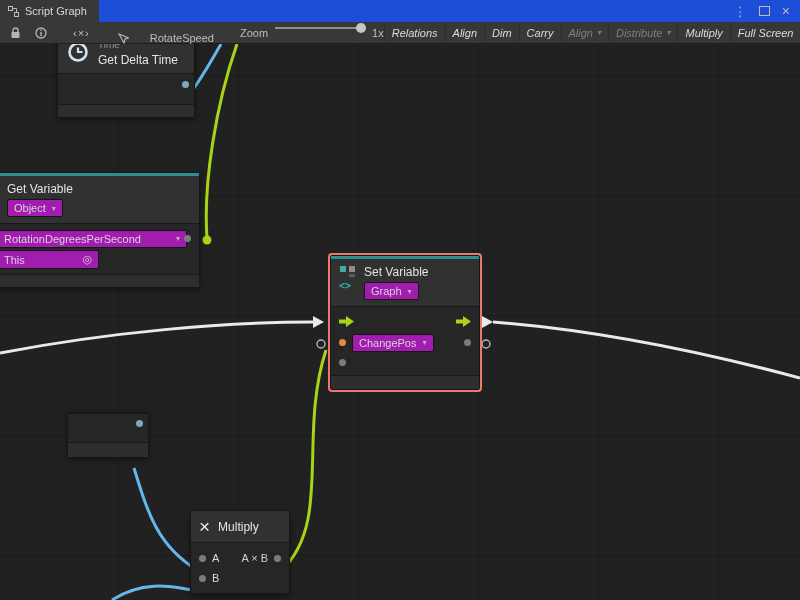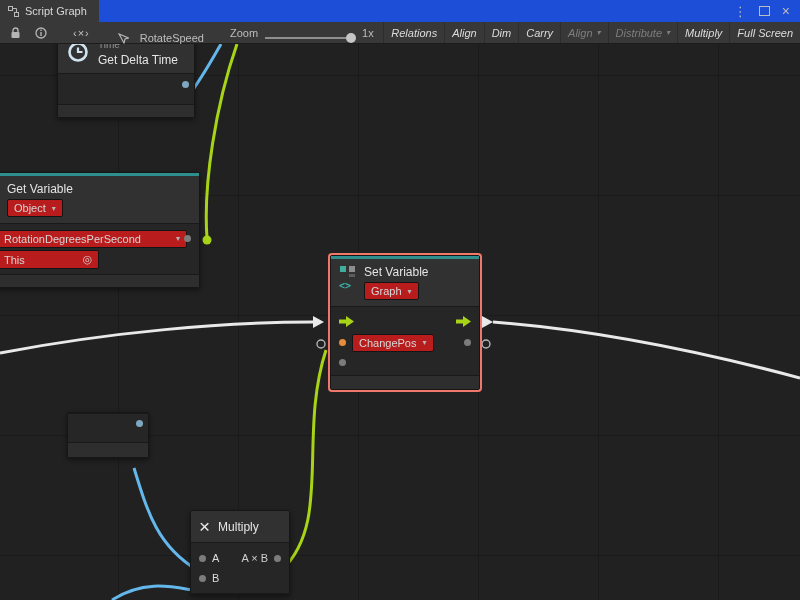--- a/index.html
+++ b/index.html
@@ -10,22 +10,22 @@
   .tab{background:#383838;display:flex;align-items:center;gap:6px;padding:0 12px 0 8px;font-size:11px;color:#d8d8d8;}
   .tabbar-right{margin-left:auto;display:flex;align-items:center;gap:12px;padding-right:10px;color:#bdbdbd;}
   .kebab{font-size:13px;line-height:1;cursor:default;}
   .maxbox{width:9px;height:8px;border:1px solid #bdbdbd;display:inline-block;}
   .closex{font-size:14px;line-height:1;}
 
   
   .toolbar{height:21px;background:#383838;border-bottom:1px solid #1c1c1c;display:flex;align-items:center;font-size:11px;color:#c8c8c8;}
   .tb-ico{display:flex;align-items:center;margin-left:10px;}
   .code-ic{margin-left:26px;color:#c2c2c2;font-size:11px;letter-spacing:1px;}
-  .graph-ref{display:flex;align-items:flex-end;gap:11px;margin-left:28px;color:#bdbdbd;margin-top:11px;}
-  .zoom{display:flex;align-items:flex-end;margin-left:26px;color:#bdbdbd;}
+  .graph-ref{display:flex;align-items:flex-end;gap:21px;margin-left:28px;color:#bdbdbd;margin-top:11px;}
+  .zoom{display:flex;align-items:flex-start;margin-left:26px;color:#bdbdbd;}
   .zoom-track{width:90px;height:2px;background:#8f8f8f;position:relative;margin:0 7px;}
   .zoom-handle{position:absolute;right:-1px;top:-4px;width:10px;height:10px;border-radius:50%;background:#c6c6c6;}
   .tb-buttons{margin-left:auto;display:flex;height:100%;}
   .tb-btn{display:flex;align-items:center;gap:4px;padding:0 7px;border-left:1px solid #2d2d2d;color:#dcdcdc;white-space:nowrap;font-style:italic;}
   .tb-btn.disabled{color:#7e7e7e;}
   .tb-caret{font-size:8px;}
 
   
   .canvas{position:absolute;left:0;top:44px;width:800px;height:556px;background:#212121;
     background-image:linear-gradient(to right,#1a1a1a 1px,transparent 1px),linear-gradient(to bottom,#1a1a1a 1px,transparent 1px);
@@ -40,21 +40,21 @@
   .hcol{display:flex;flex-direction:column;gap:3px;align-items:flex-start;}
   .ttl{font-size:12px;color:#e4e4e4;white-space:nowrap;}
   .sub{font-size:10px;color:#979797;}
   .nbody{background:#262626;border-top:1px solid #191919;border-bottom:1px solid #191919;padding:4px 0;position:relative;}
   .nfooter{height:12px;background:#2e2e2e;}
   .srow{height:21px;display:flex;align-items:center;padding:0 8px;gap:6px;position:relative;}
   .port{width:7px;height:7px;border-radius:50%;background:#7c7c7c;flex:0 0 auto;}
   .port.orange{background:#e78b3c;}
   .port.blue{background:#7fa8c0;}
   .ml-auto{margin-left:auto;}
-  .dd{background:#b91c1c;border:1px solid #141414;border-radius:2px;padding:2px 6px;display:inline-flex;align-items:center;gap:6px;color:#d6d6d6;font-size:11px;white-space:nowrap;overflow:hidden;}
+  .dd{background:#a21caf;border:1px solid #141414;border-radius:2px;padding:2px 6px;display:inline-flex;align-items:center;gap:6px;color:#d6d6d6;font-size:11px;white-space:nowrap;overflow:hidden;}
   .caret{font-size:8px;color:#b5b5b5;flex:0 0 auto;}
   .vbox{background:#1e1e1e;border:1px solid #101010;border-radius:2px;padding:2px 7px;color:#efefef;font-size:11px;}
   .code-glyph{color:#39b2a7;font-family:"DejaVu Sans Mono",monospace;font-size:10px;font-weight:bold;}
   .mulx{font-size:19px;color:#e9e9e9;line-height:1;}
 
   
   #node-gdt{left:57px;top:-12px;width:136px;}
   #node-gdt .nbody{height:22px;}
   #node-gv{left:-62px;top:128px;width:260px;}
   #node-gv .hdr{padding-left:68px;}

